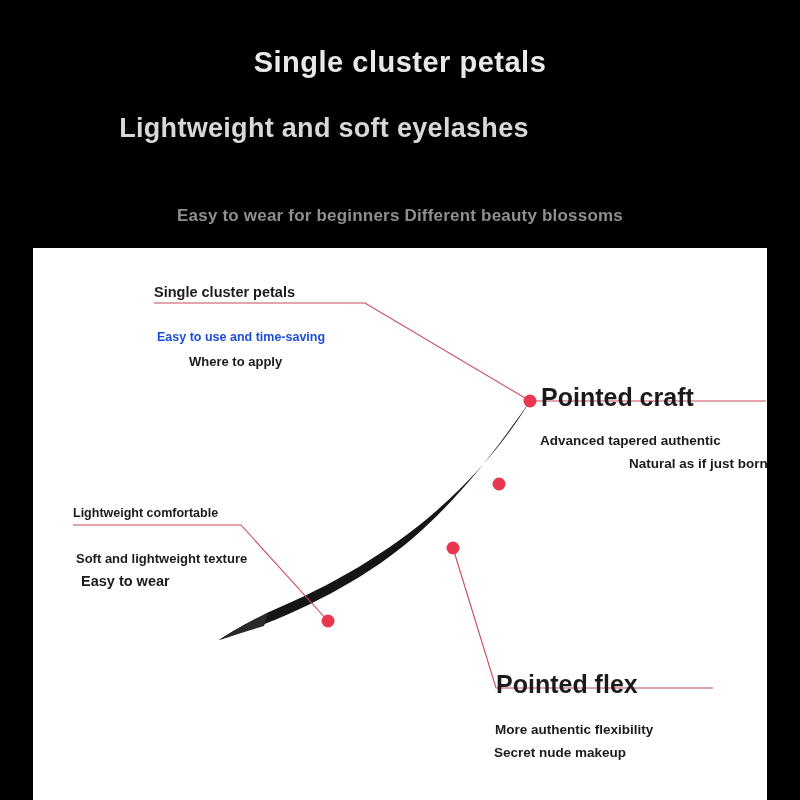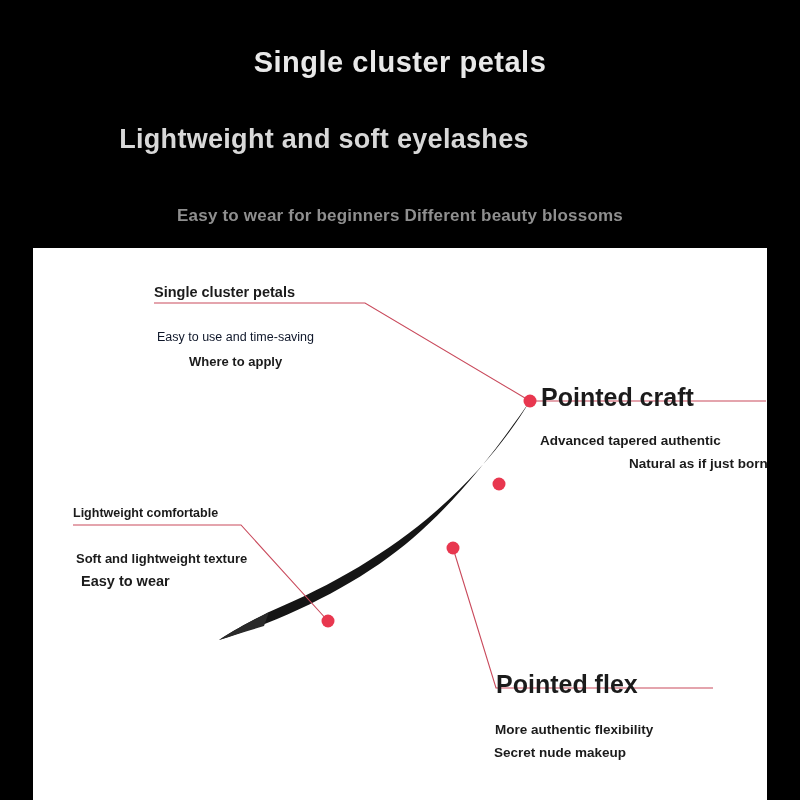--- a/index.html
+++ b/index.html
@@ -38,21 +38,21 @@
     width: 800px;
     text-align: center;
     font-size: 29px;
     font-weight: bold;
     color: #e9e9e9;
     letter-spacing: 0.5px;
   }
   .title-sub {
     position: absolute;
     left: 0;
-    top: 124px;
+    top: 113px;
     width: 648px;
     text-align: center;
     font-size: 27px;
     font-weight: bold;
     color: #d8d8d8;
     letter-spacing: 0.3px;
   }
   .title-tag {
     position: absolute;
     left: 0;
@@ -83,21 +83,21 @@
 
   
   .lbl {
     position: absolute;
     color: #1b1b1b;
     white-space: nowrap;
   }
 
   
   .l-tl-1 { left: 121px; top: 36px; font-size: 14.5px; font-weight: bold; }
-  .l-tl-2 { left: 124px; top: 82px; font-size: 12.5px; font-weight: normal; color: #0f172a; }
+  .l-tl-2 { left: 124px; top: 82px; font-size: 12.5px; font-weight: bold; color: #1d4ed8; }
   .l-tl-3 { left: 156px; top: 106px; font-size: 13px; font-weight: bold; color: #1b1b1b; }
 
   
   .l-pc-title { left: 508px; top: 135px; font-size: 25px; font-weight: bold; }
   .l-pc-1 { left: 507px; top: 185px; font-size: 13.5px; font-weight: bold; }
   .l-pc-2 { left: 554px; top: 208px; font-size: 13.5px; font-weight: bold; padding-left: 42px; }
 
   
   .l-lm-1 { left: 40px; top: 258px; font-size: 12.5px; font-weight: bold; text-align: right; }
   .l-lm-2 { left: 43px; top: 303px; font-size: 13px; font-weight: bold; }

